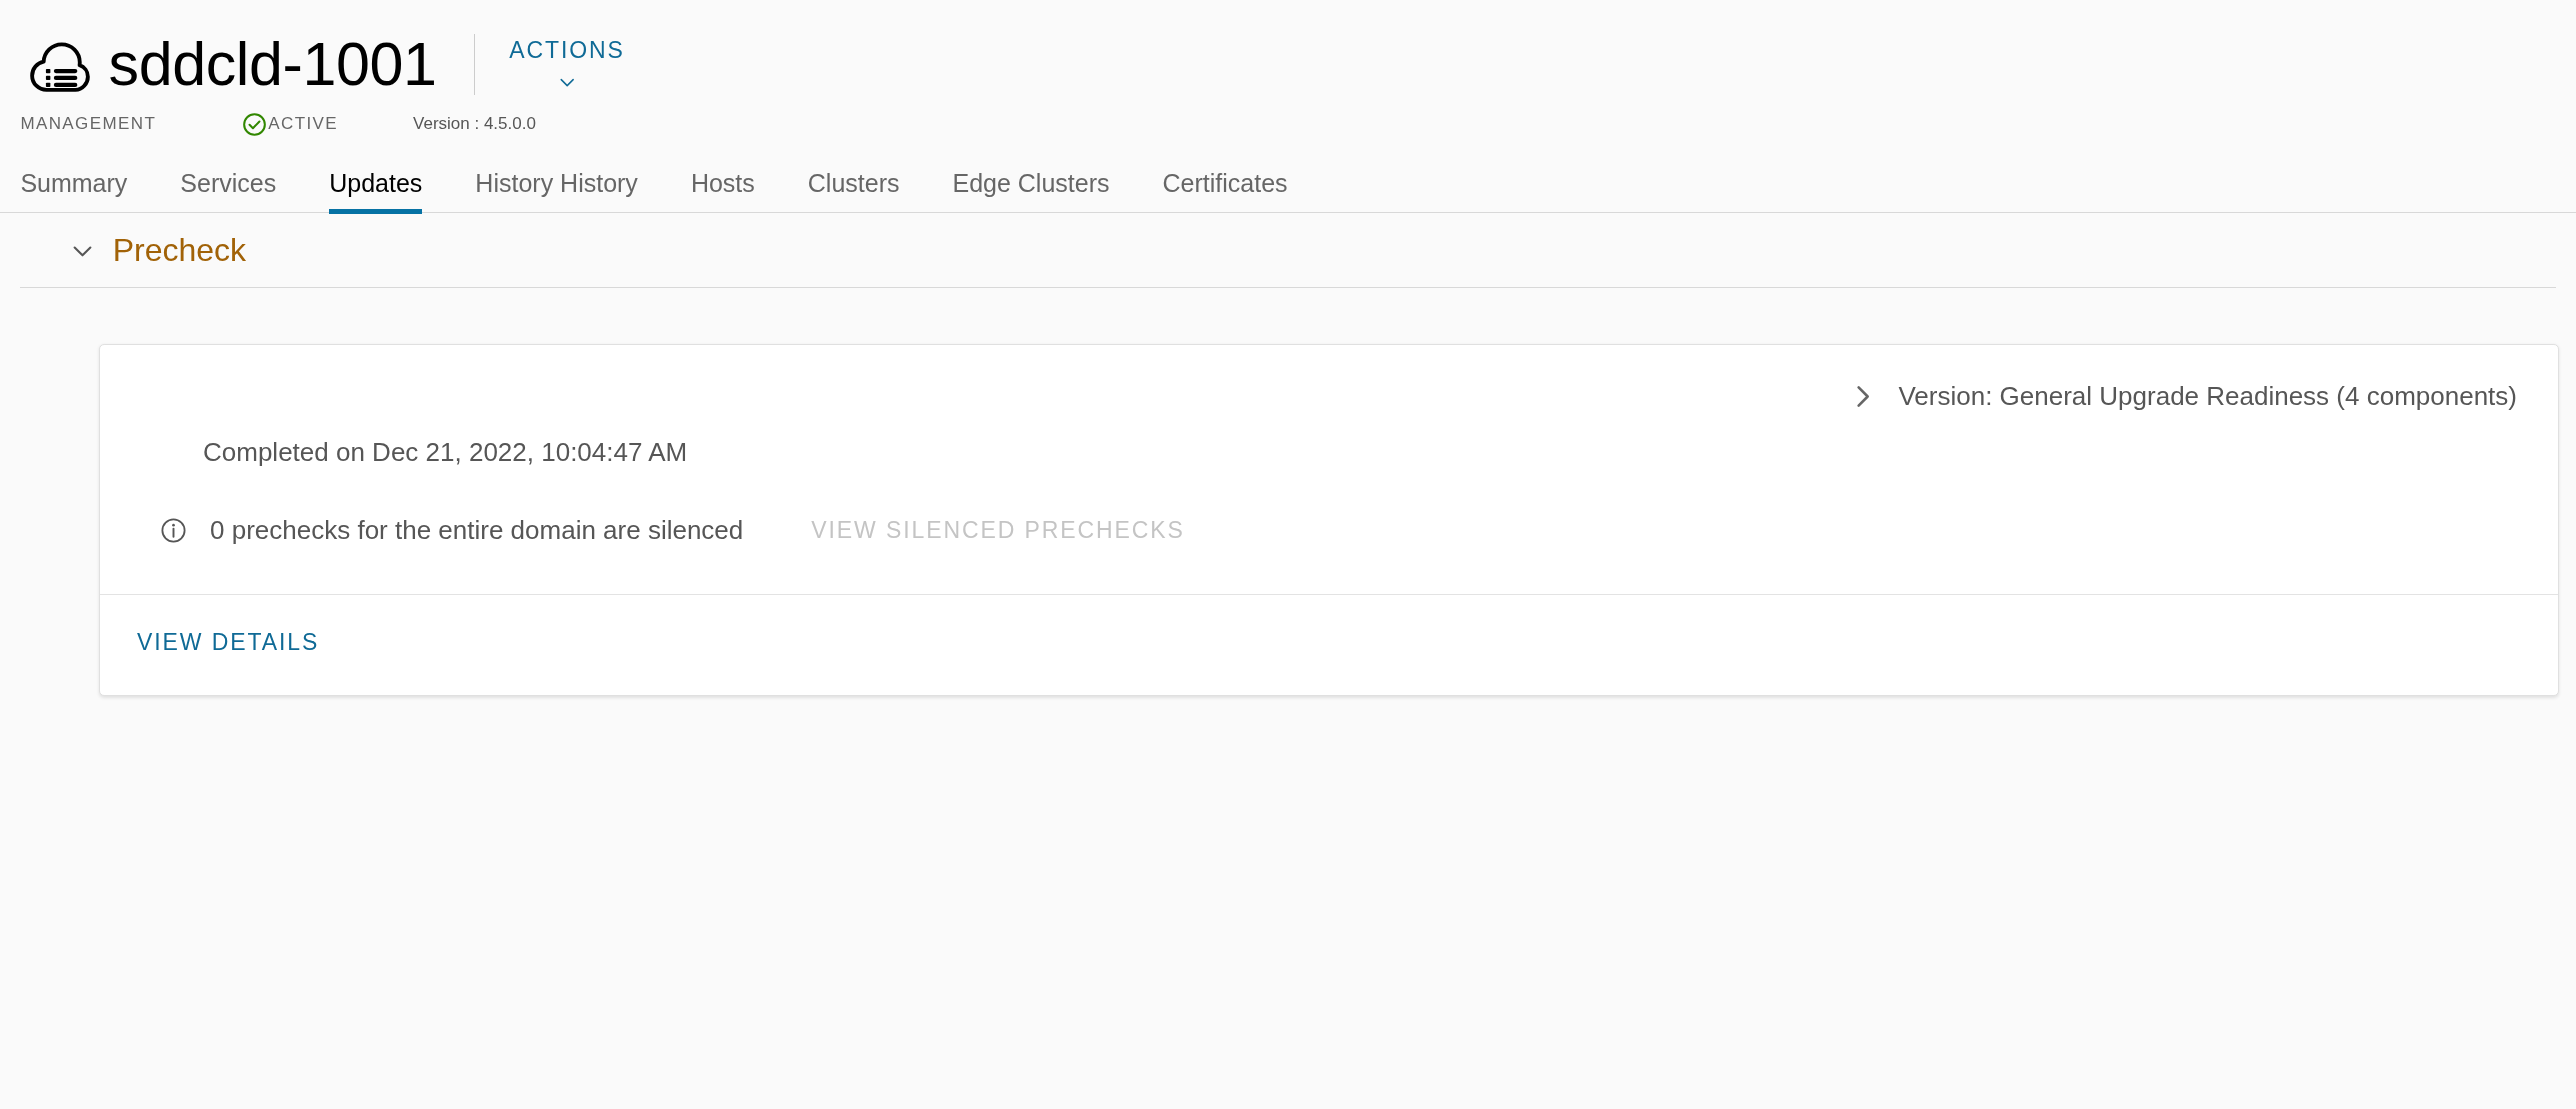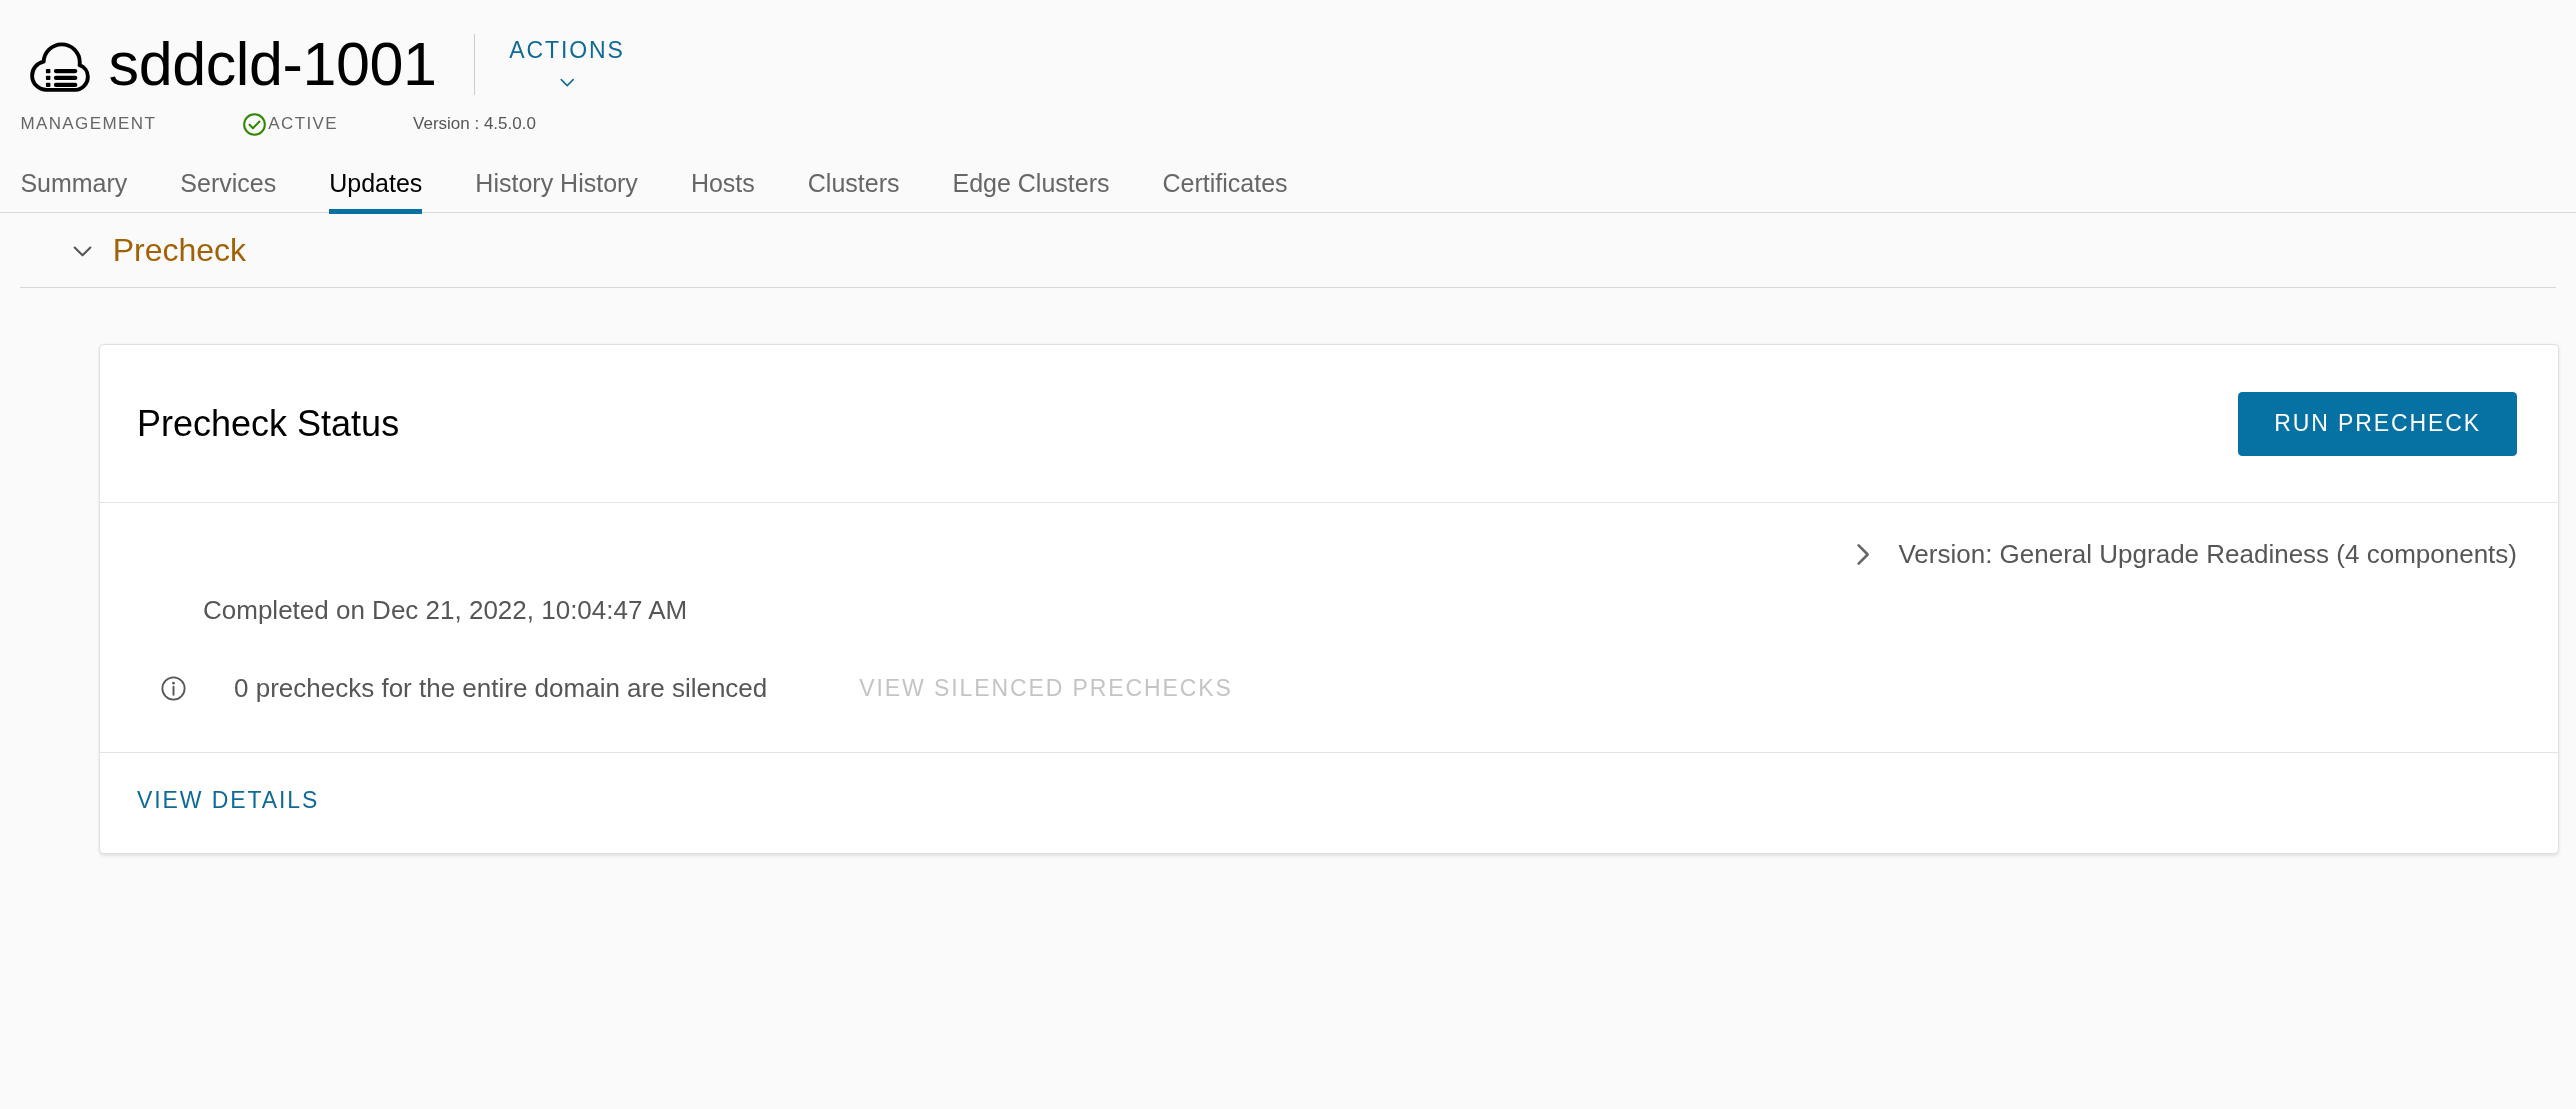--- a/index.html
+++ b/index.html
@@ -191,21 +191,20 @@
   .result-line {
     font-size: 26px;
     color: #565656;
     line-height: 1.52;
     white-space: nowrap;
   }
   .silenced-row {
     display: flex;
     align-items: center;
     margin: 43px 0 0 0;
-    gap: 24px;
   }
   .silenced-icon { margin-left: 22px; display: inline-flex; }
   .silenced-text {
     font-size: 26px;
     color: #565656;
     margin-left: 22px;
     white-space: nowrap;
   }
   .silenced-link {
     font-size: 23px;
@@ -290,24 +289,20 @@
     <svg width="29" height="29" viewBox="0 0 24 24" aria-hidden="true">
       <path d="M5.5 9.5l6.5 6.5 6.5-6.5" stroke="#565656" stroke-width="1.7" fill="none" stroke-linecap="round" stroke-linejoin="round"></path>
     </svg>
   </span>
   <span class="section-title">Precheck</span>
 </div>
 
 <div class="card-wrap">
   <div class="card">
 
-    <div class="card-header">
-      <div class="card-title">Precheck Status</div>
-      <button class="btn-primary">RUN PRECHECK</button>
-    </div>
 
     <div class="card-body">
 
       <div class="readiness-row">
         <span style="display:inline-flex;">
           <svg width="31" height="31" viewBox="0 0 24 24" aria-hidden="true">
             <path d="M9 5l7 7-7 7" stroke="#666666" stroke-width="2" fill="none" stroke-linecap="round" stroke-linejoin="round"></path>
           </svg>
         </span>
         <span class="readiness-text">Version: General Upgrade Readiness (4 components)</span>

